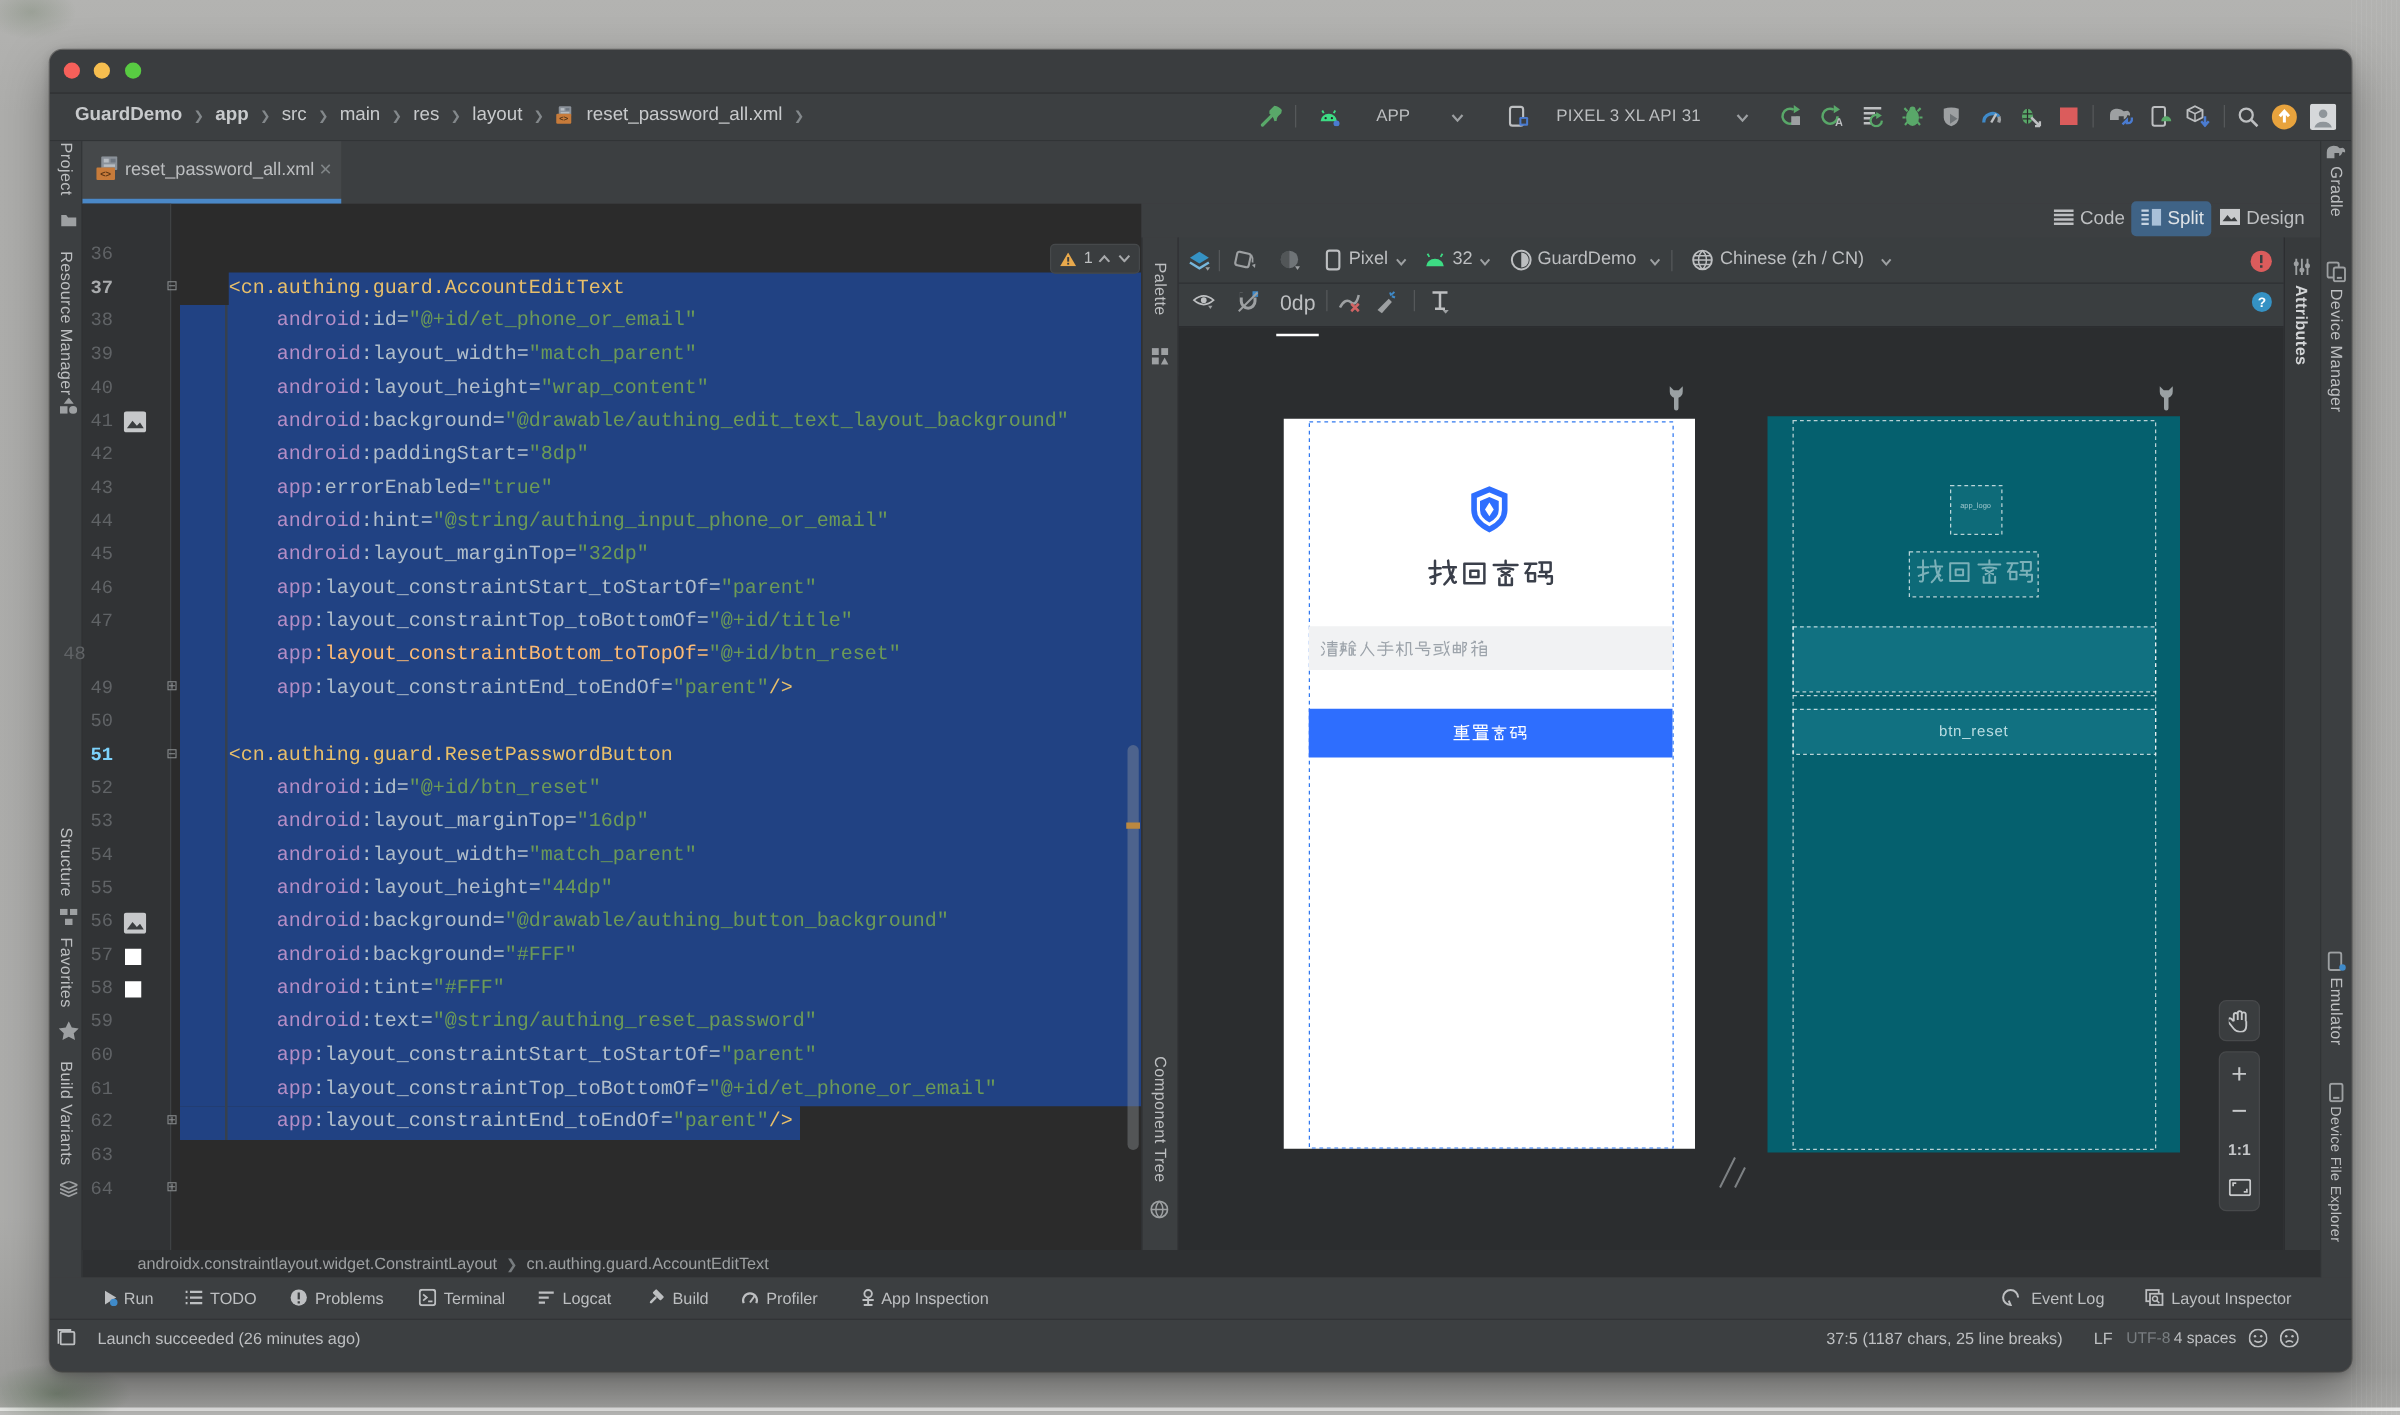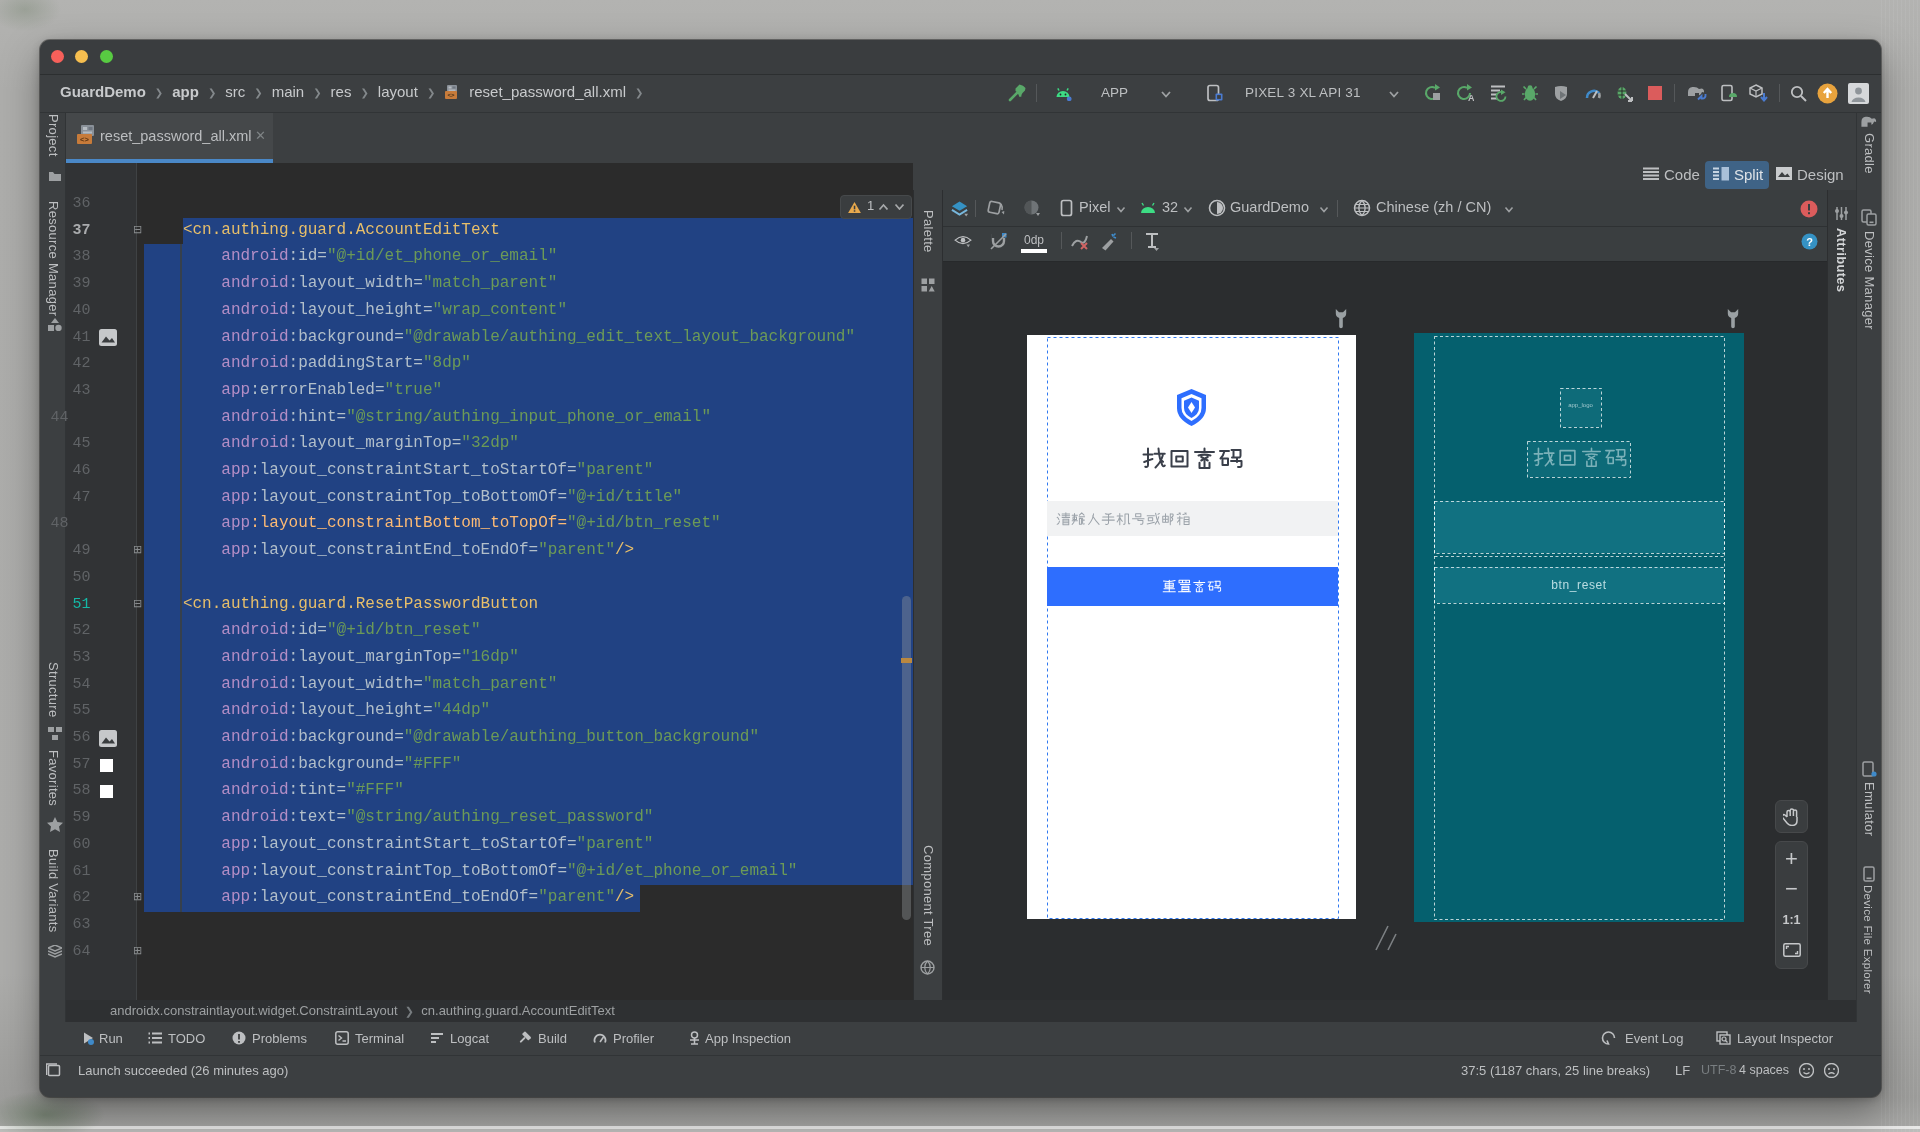--- a/index.html
+++ b/index.html
@@ -249,34 +249,34 @@
 <div class="mono abs" style="left:10.5px;top:235.1px;width:40px;text-align:right;font-size:15px;color:#606366;font-weight:400">39</div>
 <div class="mono abs" style="left:104.5px;top:234.1px;font-size:16px;white-space:pre;color:#a9b7c6">        <span style="color:#b48ec6">android</span><span style="color:#b2bfca">:layout_width=</span><span style="color:#6c9a57">"match_parent"</span></div>
 <div class="mono abs" style="left:10.5px;top:261.8px;width:40px;text-align:right;font-size:15px;color:#606366;font-weight:400">40</div>
 <div class="mono abs" style="left:104.5px;top:260.8px;font-size:16px;white-space:pre;color:#a9b7c6">        <span style="color:#b48ec6">android</span><span style="color:#b2bfca">:layout_height=</span><span style="color:#6c9a57">"wrap_content"</span></div>
 <div class="mono abs" style="left:10.5px;top:288.5px;width:40px;text-align:right;font-size:15px;color:#606366;font-weight:400">41</div>
 <div class="mono abs" style="left:104.5px;top:287.5px;font-size:16px;white-space:pre;color:#a9b7c6">        <span style="color:#b48ec6">android</span><span style="color:#b2bfca">:background=</span><span style="color:#6c9a57">"@drawable/authing_edit_text_layout_background"</span></div>
 <div class="mono abs" style="left:10.5px;top:315.2px;width:40px;text-align:right;font-size:15px;color:#606366;font-weight:400">42</div>
 <div class="mono abs" style="left:104.5px;top:314.2px;font-size:16px;white-space:pre;color:#a9b7c6">        <span style="color:#b48ec6">android</span><span style="color:#b2bfca">:paddingStart=</span><span style="color:#6c9a57">"8dp"</span></div>
 <div class="mono abs" style="left:10.5px;top:341.9px;width:40px;text-align:right;font-size:15px;color:#606366;font-weight:400">43</div>
 <div class="mono abs" style="left:104.5px;top:340.9px;font-size:16px;white-space:pre;color:#a9b7c6">        <span style="color:#b48ec6">app</span><span style="color:#b2bfca">:errorEnabled=</span><span style="color:#6c9a57">"true"</span></div>
-<div class="mono abs" style="left:10.5px;top:368.6px;width:40px;font-size:15px;color:#606366;font-weight:400">44</div>
+<div class="mono abs" style="left:10.5px;top:368.6px;width:40px;text-align:right;font-size:15px;color:#606366;font-weight:400">44</div>
 <div class="mono abs" style="left:104.5px;top:367.6px;font-size:16px;white-space:pre;color:#a9b7c6">        <span style="color:#b48ec6">android</span><span style="color:#b2bfca">:hint=</span><span style="color:#6c9a57">"@string/authing_input_phone_or_email"</span></div>
 <div class="mono abs" style="left:10.5px;top:395.3px;width:40px;text-align:right;font-size:15px;color:#606366;font-weight:400">45</div>
 <div class="mono abs" style="left:104.5px;top:394.3px;font-size:16px;white-space:pre;color:#a9b7c6">        <span style="color:#b48ec6">android</span><span style="color:#b2bfca">:layout_marginTop=</span><span style="color:#6c9a57">"32dp"</span></div>
 <div class="mono abs" style="left:10.5px;top:422.0px;width:40px;text-align:right;font-size:15px;color:#606366;font-weight:400">46</div>
 <div class="mono abs" style="left:104.5px;top:421.0px;font-size:16px;white-space:pre;color:#a9b7c6">        <span style="color:#b48ec6">app</span><span style="color:#b2bfca">:layout_constraintStart_toStartOf=</span><span style="color:#6c9a57">"parent"</span></div>
 <div class="mono abs" style="left:10.5px;top:448.7px;width:40px;text-align:right;font-size:15px;color:#606366;font-weight:400">47</div>
 <div class="mono abs" style="left:104.5px;top:447.7px;font-size:16px;white-space:pre;color:#a9b7c6">        <span style="color:#b48ec6">app</span><span style="color:#b2bfca">:layout_constraintTop_toBottomOf=</span><span style="color:#6c9a57">"@+id/title"</span></div>
 <div class="mono abs" style="left:10.5px;top:475.4px;width:40px;font-size:15px;color:#606366;font-weight:400">48</div>
 <div class="mono abs" style="left:104.5px;top:474.4px;font-size:16px;white-space:pre;color:#a9b7c6">        <span style="color:#b48ec6">app</span><span style="color:#fdba74">:layout_constraintBottom_toTopOf=</span><span style="color:#6c9a57">"@+id/btn_reset"</span></div>
 <div class="mono abs" style="left:10.5px;top:502.1px;width:40px;text-align:right;font-size:15px;color:#606366;font-weight:400">49</div>
 <div class="mono abs" style="left:104.5px;top:501.1px;font-size:16px;white-space:pre;color:#a9b7c6">        <span style="color:#b48ec6">app</span><span style="color:#b2bfca">:layout_constraintEnd_toEndOf=</span><span style="color:#6c9a57">"parent"</span><span style="color:#e8bf6a">/&gt;</span></div>
 <div class="mono abs" style="left:10.5px;top:528.8px;width:40px;text-align:right;font-size:15px;color:#606366;font-weight:400">50</div>
-<div class="mono abs" style="left:10.5px;top:555.5px;width:40px;text-align:right;font-size:15px;color:#14b8a6;font-weight:400">51</div>
+<div class="mono abs" style="left:10.5px;top:555.5px;width:40px;text-align:right;font-size:15px;color:#7dd3fc;font-weight:700">51</div>
 <div class="mono abs" style="left:104.5px;top:554.5px;font-size:16px;white-space:pre;color:#a9b7c6"><span style="color:#e8bf6a">    &lt;cn.authing.guard.ResetPasswordButton</span></div>
 <div class="mono abs" style="left:10.5px;top:582.2px;width:40px;text-align:right;font-size:15px;color:#606366;font-weight:400">52</div>
 <div class="mono abs" style="left:104.5px;top:581.2px;font-size:16px;white-space:pre;color:#a9b7c6">        <span style="color:#b48ec6">android</span><span style="color:#b2bfca">:id=</span><span style="color:#6c9a57">"@+id/btn_reset"</span></div>
 <div class="mono abs" style="left:10.5px;top:608.9px;width:40px;text-align:right;font-size:15px;color:#606366;font-weight:400">53</div>
 <div class="mono abs" style="left:104.5px;top:607.9px;font-size:16px;white-space:pre;color:#a9b7c6">        <span style="color:#b48ec6">android</span><span style="color:#b2bfca">:layout_marginTop=</span><span style="color:#6c9a57">"16dp"</span></div>
 <div class="mono abs" style="left:10.5px;top:635.6px;width:40px;text-align:right;font-size:15px;color:#606366;font-weight:400">54</div>
 <div class="mono abs" style="left:104.5px;top:634.6px;font-size:16px;white-space:pre;color:#a9b7c6">        <span style="color:#b48ec6">android</span><span style="color:#b2bfca">:layout_width=</span><span style="color:#6c9a57">"match_parent"</span></div>
 <div class="mono abs" style="left:10.5px;top:662.3px;width:40px;text-align:right;font-size:15px;color:#606366;font-weight:400">55</div>
 <div class="mono abs" style="left:104.5px;top:661.3px;font-size:16px;white-space:pre;color:#a9b7c6">        <span style="color:#b48ec6">android</span><span style="color:#b2bfca">:layout_height=</span><span style="color:#6c9a57">"44dp"</span></div>
 <div class="mono abs" style="left:10.5px;top:689.0px;width:40px;text-align:right;font-size:15px;color:#606366;font-weight:400">56</div>
@@ -400,21 +400,21 @@
       <circle cx="10" cy="7" r="2.6" fill="#bdbfc1"></circle>
       <path d="M14 12 l4 0 l-2 3 z" fill="#9da0a2"></path>
     </svg>
 <svg class="abs" style="left:949px;top:192px" width="19" height="19" viewBox="0 0 19 19">
       <path d="M4 2 v7 a5.5 5.5 0 0 0 11 0 v-7" stroke="#9da0a2" stroke-width="2.4" fill="none"></path>
       <rect x="2.5" y="2" width="4" height="4" fill="#3a3e40"></rect>
       <rect x="12.5" y="2" width="4" height="4" fill="#3a3e40"></rect>
       <rect x="13" y="1" width="4.5" height="4.5" fill="#3f8ac9"></rect>
       <path d="M2 17 L17 2" stroke="#9da0a2" stroke-width="1.6"></path>
     </svg>
-<div class="abs" style="left:981px;top:193px;font-size:12px;color:#bdbfc1;border-bottom:4px solid #ffffff;padding:0 3px 2px 3px">0dp</div>
+<div class="abs" style="left:981px;top:193px;font-size:17px;color:#bdbfc1;border-bottom:2px solid #ffffff;padding:0 3px 14px 3px">0dp</div>
 <div class="abs" style="left:1021px;top:192px;width:1px;height:17px;background:#55585a"></div>
 <svg class="abs" style="left:1030px;top:192px" width="20" height="19" viewBox="0 0 20 19">
       <path d="M2 14 q4 -8 9 -4 q4 3 6 -6" stroke="#9da0a2" stroke-width="2" fill="none"></path>
       <path d="M11 11 l6 6 M17 11 l-6 6" stroke="#d06464" stroke-width="2"></path>
     </svg>
 <svg class="abs" style="left:1059px;top:192px" width="20" height="19" viewBox="0 0 20 19">
       <path d="M3 16 L12 7 l2.5 2.5 L6.5 18.5 Z" fill="#9da0a2"></path>
       <path d="M13 2 l1 2.5 M17 6 l-2.5 -1 M16.5 1.5 l-2 2" stroke="#3f8ac9" stroke-width="1.6"></path>
     </svg>
 <div class="abs" style="left:1091px;top:192px;width:1px;height:17px;background:#55585a"></div>

